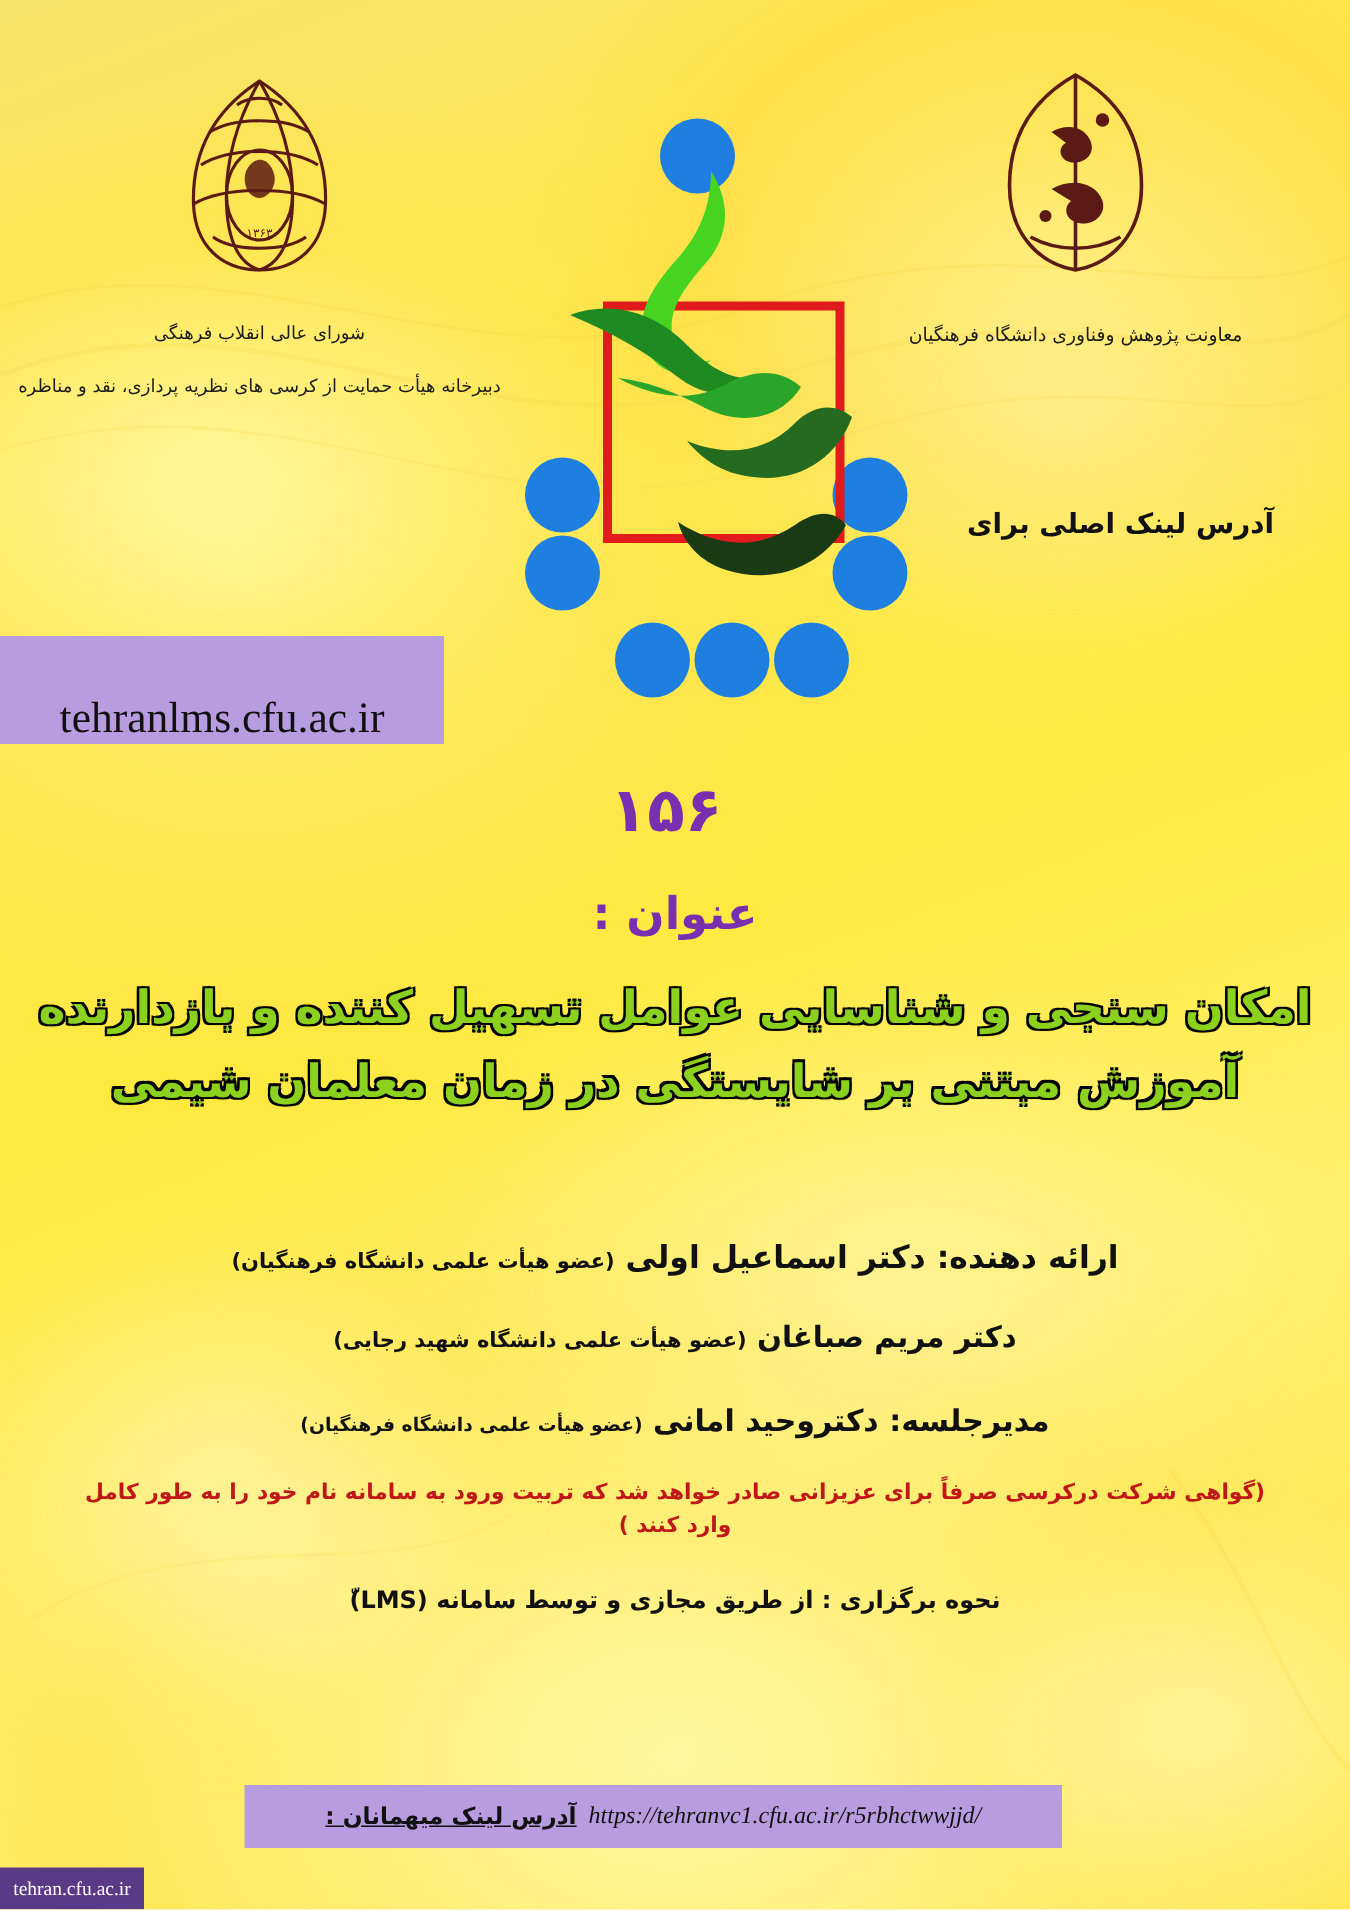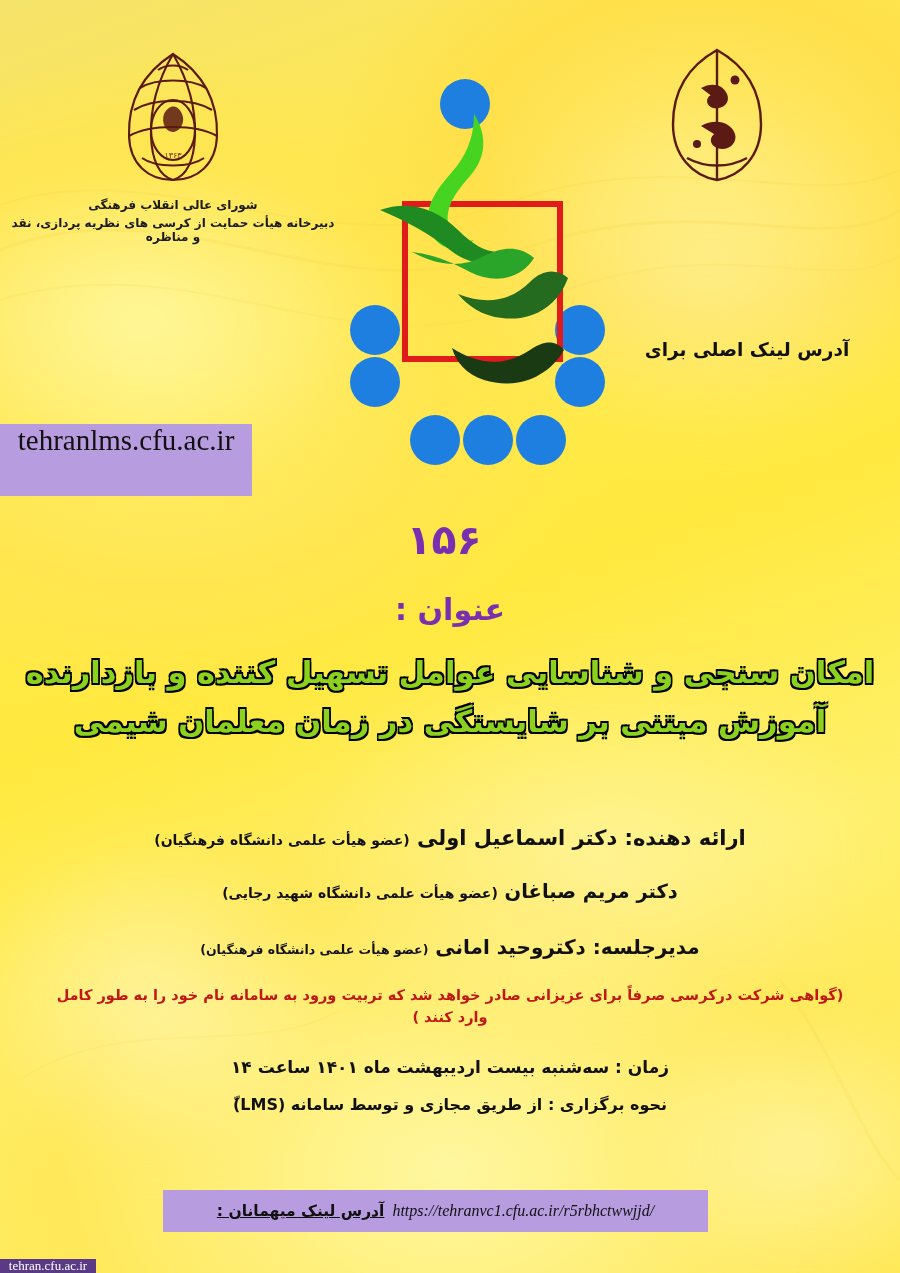--- a/index.html
+++ b/index.html
@@ -57,48 +57,48 @@
   }
   .logo-right {
     position: absolute;
     right: 18px;
     top: 40px;
     width: 330px;
     text-align: center;
   }
   .logo-caption {
     font-size: 12.5px;
-    font-weight: bold;
+    font-weight: normal;
     color: #1b1b1b;
-    margin-top: 4px;
+    margin-top: 21px;
     letter-spacing: 0;
   }
   .logo-left .logo-caption { font-size: 12px; }
 
   
   .link-label {
     position: absolute;
     right: 28px;
     top: 336px;
     width: 250px;
     text-align: center;
     font-size: 18.5px;
     font-weight: bold;
     color: #111;
     line-height: 1.55;
   }
   .link-box {
     position: absolute;
     left: 0;
     top: 424px;
-    width: 252px;
+    width: 296px;
     height: 72px;
     background: #b89ce0;
     display: flex;
-    align-items: flex-start;
+    align-items: flex-end;
     justify-content: center;
   }
   .link-box span {
     font-family: "Liberation Serif", "DejaVu Serif", serif;
     font-size: 29px;
     color: #111;
     direction: ltr;
   }
 
   
@@ -222,21 +222,21 @@
     color: #111;
     direction: ltr;
   }
 
   
   .watermark {
     position: absolute;
     left: 0;
     bottom: 0;
     width: 96px;
-    height: 14px;
+    height: 28px;
     background: #5a3a86;
     display: flex;
     align-items: center;
     justify-content: center;
   }
   .watermark span {
     font-family: "Liberation Serif", "DejaVu Serif", serif;
     font-size: 13px;
     color: #fff;
     direction: ltr;
@@ -300,20 +300,21 @@
       </g>
       <g fill="#5b1a13">
         <path d="M44,48 c10,-6 22,-4 26,6 c4,10 -6,16 -14,14 c-7,-2 -8,-10 -2,-13 c6,-3 12,2 10,8"></path>
         <path d="M44,86 c14,-8 30,-4 34,8 c3,10 -8,18 -18,14 c-8,-3 -8,-12 -1,-15 c7,-3 13,3 11,9"></path>
         <circle cx="78" cy="40" r="4.5"></circle>
         <circle cx="40" cy="104" r="4"></circle>
         <path d="M30,118 c18,10 42,10 60,0" fill="none" stroke="#5b1a13" stroke-width="2.4"></path>
       </g>
       <text x="60" y="150" font-size="0" fill="#5b1a13"></text>
     </svg>
+    <div class="logo-caption">معاونت پژوهش وفناوری دانشگاه فرهنگیان</div>
   </div>
 
   <svg class="emblem" viewBox="0 0 275 420">
     <circle cx="125" cy="42" r="25" fill="#1e7fe0"></circle>
     <circle cx="35" cy="268" r="25" fill="#1e7fe0"></circle>
     <circle cx="35" cy="320" r="25" fill="#1e7fe0"></circle>
     <circle cx="240" cy="268" r="25" fill="#1e7fe0"></circle>
     <circle cx="240" cy="320" r="25" fill="#1e7fe0"></circle>
     <circle cx="95" cy="378" r="25" fill="#1e7fe0"></circle>
     <circle cx="148" cy="378" r="25" fill="#1e7fe0"></circle>
@@ -356,21 +357,20 @@
       <span class="aff">(عضو هیأت علمی دانشگاه شهید رجایی)</span>
     </div>
 
     <div class="row chair">
       <span>مدیرجلسه: دکتروحید امانی</span>
       <span class="aff-sm">(عضو هیأت علمی دانشگاه فرهنگیان)</span>
     </div>
 
     <div class="note">(گواهی شرکت درکرسی صرفاً برای عزیزانی صادر خواهد شد که تربیت ورود به سامانه نام خود را به طور کامل وارد کنند )</div>
 
-    <div class="when">زمان : سه‌شنبه بیست اردیبهشت ماه ۱۴۰۱ ساعت ۱۴</div>
     <div class="how">نحوه برگزاری : از طریق مجازی و توسط سامانه (LMS)ّ</div>
   </div>
 
   <div class="guest-box">
     <span class="guest-url">https://tehranvc1.cfu.ac.ir/r5rbhctwwjjd/</span>
     <span class="guest-label">آدرس لینک میهمانان :</span>
   </div>
 
   <div class="watermark">
     <span>tehran.cfu.ac.ir</span>

